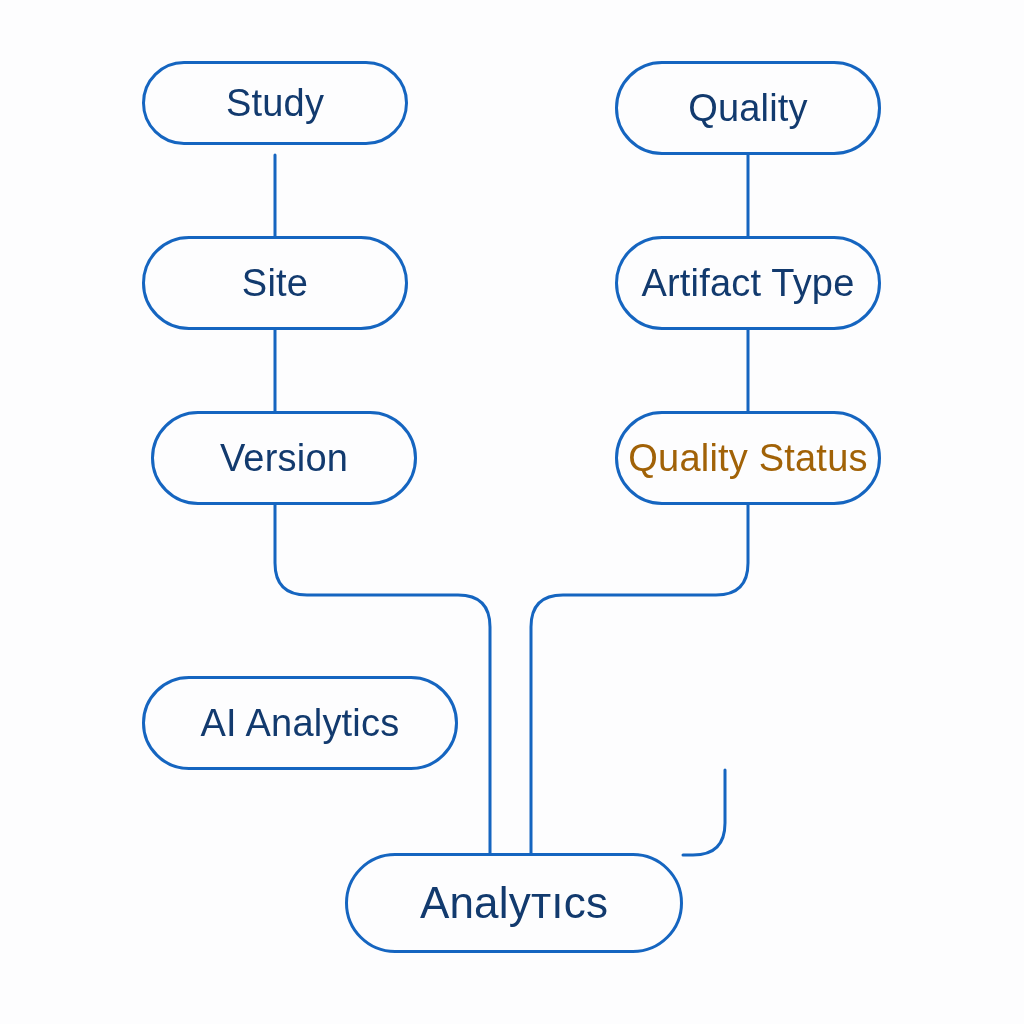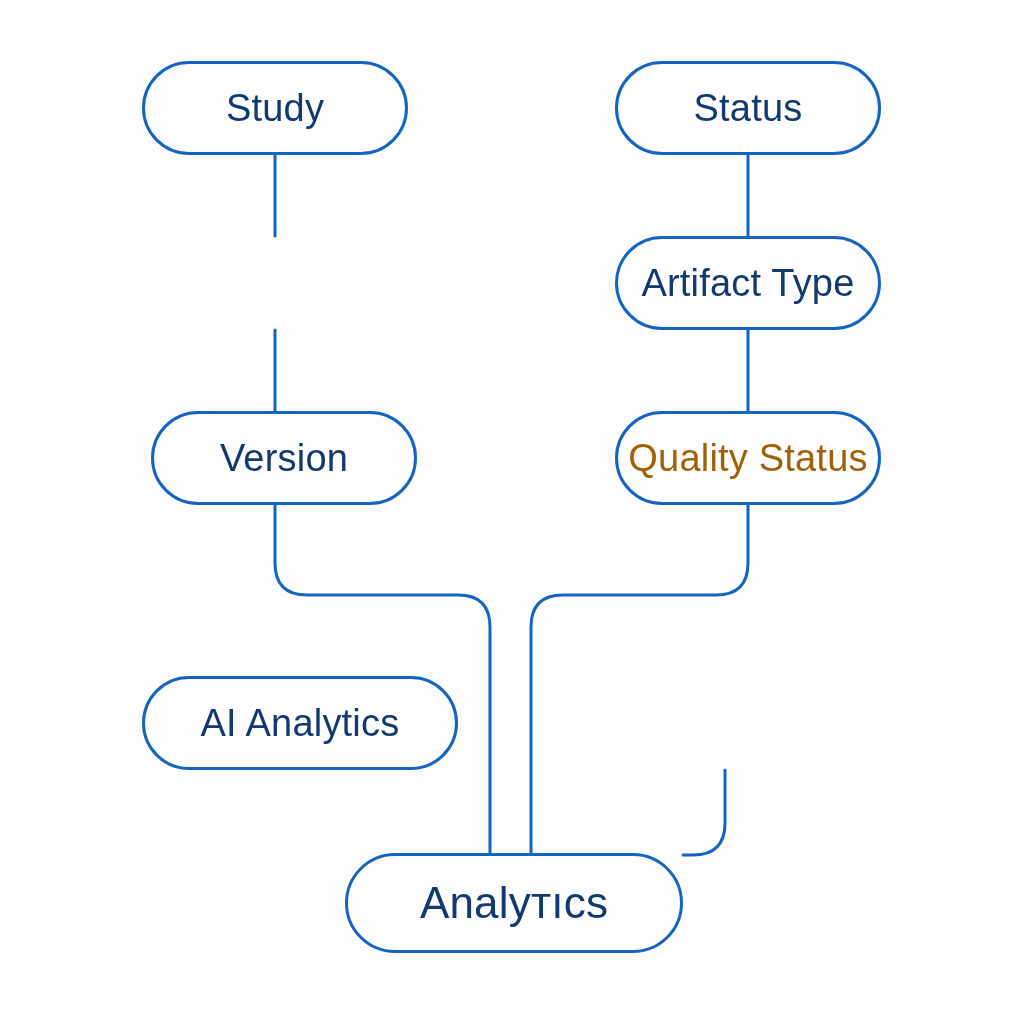--- a/index.html
+++ b/index.html
@@ -53,28 +53,31 @@
   <svg id="edges-layer" viewBox="0 0 1024 1024" width="1024" height="1024" xmlns="http://www.w3.org/2000/svg">
       <path d="M 275 155 L 275 236" fill="none" stroke="#1565c0" stroke-width="3" stroke-linecap="round" stroke-linejoin="round"></path>
       <path d="M 275 330 L 275 411" fill="none" stroke="#1565c0" stroke-width="3" stroke-linecap="round" stroke-linejoin="round"></path>
       <path d="M 748 155 L 748 236" fill="none" stroke="#1565c0" stroke-width="3" stroke-linecap="round" stroke-linejoin="round"></path>
       <path d="M 748 330 L 748 411" fill="none" stroke="#1565c0" stroke-width="3" stroke-linecap="round" stroke-linejoin="round"></path>
       <path d="M 275 505 L 275 563 Q 275 595 307 595 L 458 595 Q 490 595 490 627 L 490 853" fill="none" stroke="#1565c0" stroke-width="3" stroke-linecap="round" stroke-linejoin="round"></path>
       <path d="M 748 505 L 748 563 Q 748 595 716 595 L 563 595 Q 531 595 531 627 L 531 853" fill="none" stroke="#1565c0" stroke-width="3" stroke-linecap="round" stroke-linejoin="round"></path>
       <path d="M 725 770 L 725 823 Q 725 855 693 855 L 683 855" fill="none" stroke="#1565c0" stroke-width="3" stroke-linecap="round" stroke-linejoin="round"></path>
     </svg>
 
-<div class="node" style="left: 142px; top: 61px; width: 266px; height: 94px; font-size: 38px; border-color: rgb(21, 101, 192); color: rgb(18, 58, 110); background: rgb(253, 253, 254); border-radius: 47px;">
+<div class="node" style="left: 142px; top: 61px; width: 266px; height: 84px; font-size: 38px; border-color: rgb(21, 101, 192); color: rgb(18, 58, 110); background: rgb(253, 253, 254); border-radius: 47px;">
       <span class="node-label">Study</span>
+    </div>
+    <div class="node" style="left: 142px; top: 236px; width: 266px; height: 94px; font-size: 38px; border-color: rgb(21, 101, 192); color: rgb(18, 58, 110); background: rgb(253, 253, 254); border-radius: 47px;">
+      <span class="node-label">Site</span>
     </div>
     <div class="node" style="left: 151px; top: 411px; width: 266px; height: 94px; font-size: 38px; border-color: rgb(21, 101, 192); color: rgb(18, 58, 110); background: rgb(253, 253, 254); border-radius: 47px;">
       <span class="node-label">Version</span>
     </div>
     <div class="node" style="left: 615px; top: 61px; width: 266px; height: 94px; font-size: 38px; border-color: rgb(21, 101, 192); color: rgb(18, 58, 110); background: rgb(253, 253, 254); border-radius: 47px;">
-      <span class="node-label">Status</span>
+      <span class="node-label">Quality</span>
     </div>
     <div class="node" style="left: 615px; top: 236px; width: 266px; height: 94px; font-size: 38px; border-color: rgb(21, 101, 192); color: rgb(18, 58, 110); background: rgb(253, 253, 254); border-radius: 47px;">
       <span class="node-label">Artifact Type</span>
     </div>
     <div class="node" style="left: 615px; top: 411px; width: 266px; height: 94px; font-size: 38px; border-color: rgb(21, 101, 192); color: #a16207; background: rgb(253, 253, 254); border-radius: 47px;">
       <span class="node-label">Quality Status</span>
     </div>
     <div class="node" style="left: 142px; top: 676px; width: 316px; height: 94px; font-size: 38px; border-color: rgb(21, 101, 192); color: rgb(18, 58, 110); background: rgb(253, 253, 254); border-radius: 47px;">
       <span class="node-label">AI Analytics</span>
     </div>

